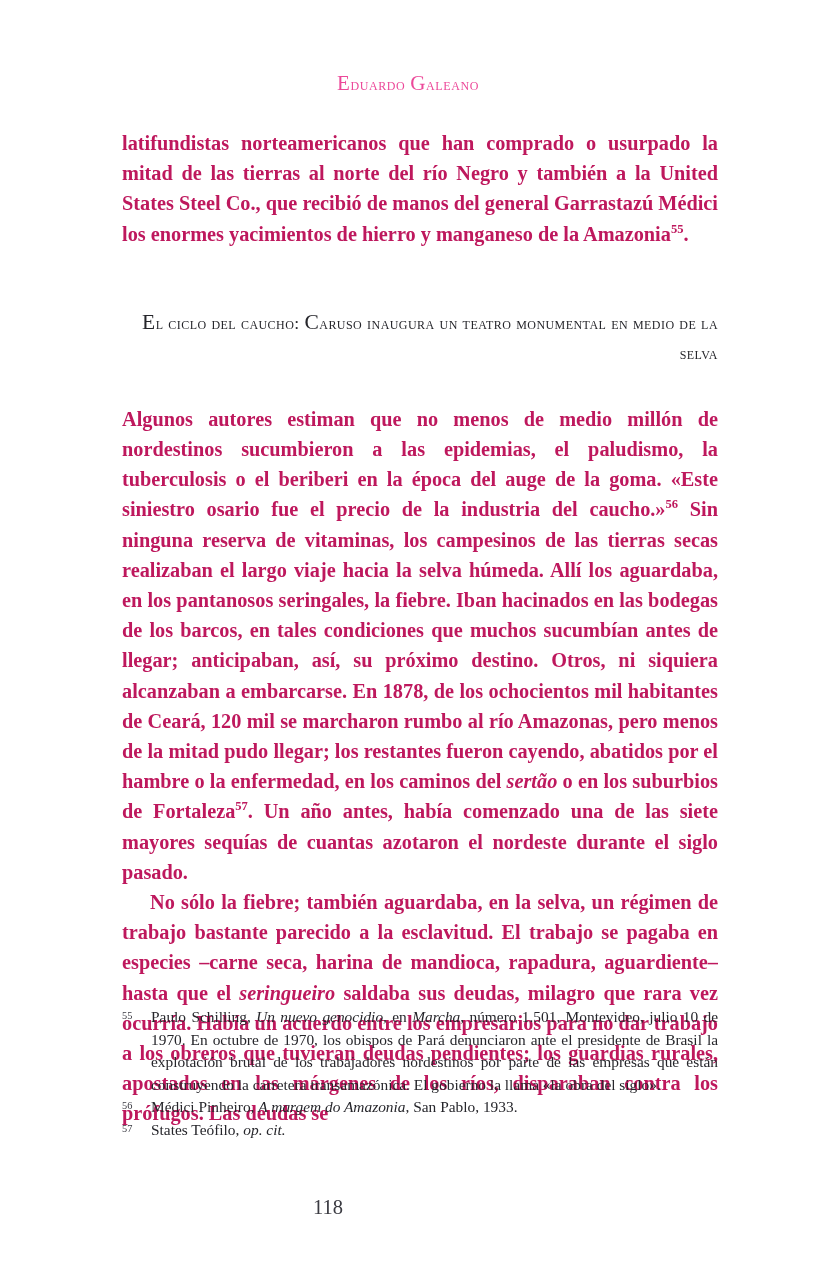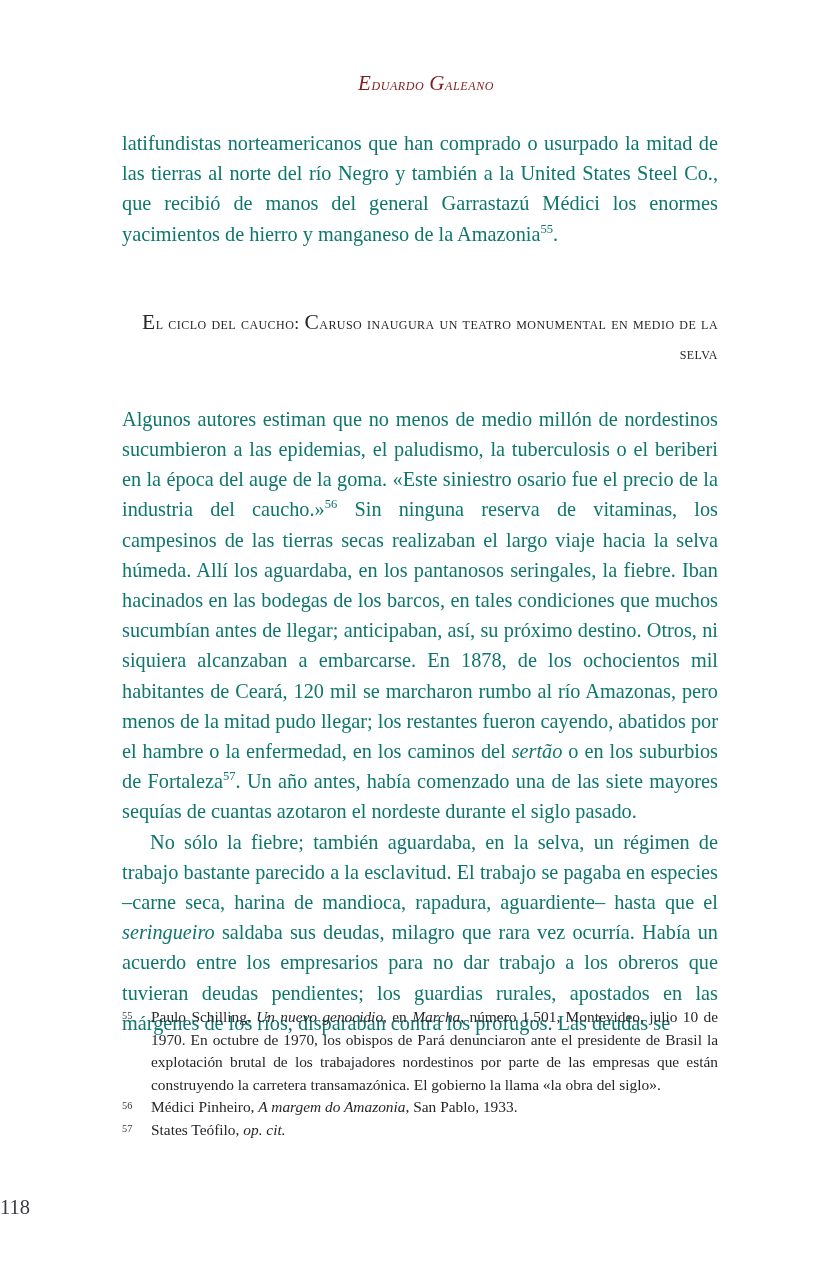--- a/index.html
+++ b/index.html
@@ -18,48 +18,48 @@
   .page {
     position: absolute;
     left: 0; top: 0;
     width: 828px;
     height: 1286px;
   }
 
   
   .running-head {
     position: absolute;
-    left: 128px;
+    left: 110px;
     top: 72px;
     width: 596px;
     text-align: center;
     font-size: 17.5px;
     letter-spacing: 0.6px;
-    color: #7f1d1d;
+    color: #ec4899;
     font-variant: small-caps;
     line-height: 1.1;
-    font-style: italic;
   }
   .running-head .initial { font-size: 21px; }
 
   
   .textblock {
     position: absolute;
     left: 122px;
     top: 128px;
     width: 596px;
   }
   p.body {
     margin: 0;
     font-size: 20.3px;
     line-height: 30.2px;
     text-align: justify;
     text-justify: inter-word;
-    color: #0f766e;
+    color: #be185d;
     hyphens: none;
+    font-weight: bold;
   }
   p.body.indent { text-indent: 28px; }
   .sup {
     font-size: 0.62em;
     vertical-align: super;
     line-height: 0;
   }
   .it { font-style: italic; }
 
   
@@ -102,20 +102,21 @@
     line-height: 20px;
     color: #3a3a42;
   }
 
   
   .folio {
     position: absolute;
     left: 0;
     top: 1196px;
     width: 656px;
+    text-align: center;
     font-size: 20.5px;
     color: #3b3b42;
   }
 </style>
 </head>
 <body>
 
 <div class="page">
 
   <div class="running-head">

